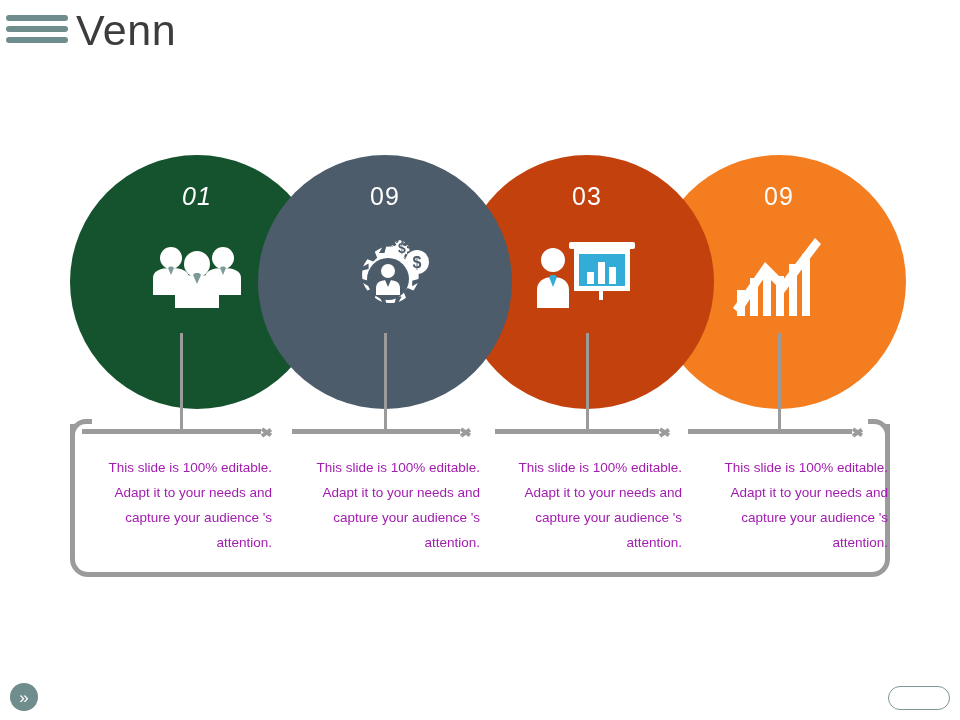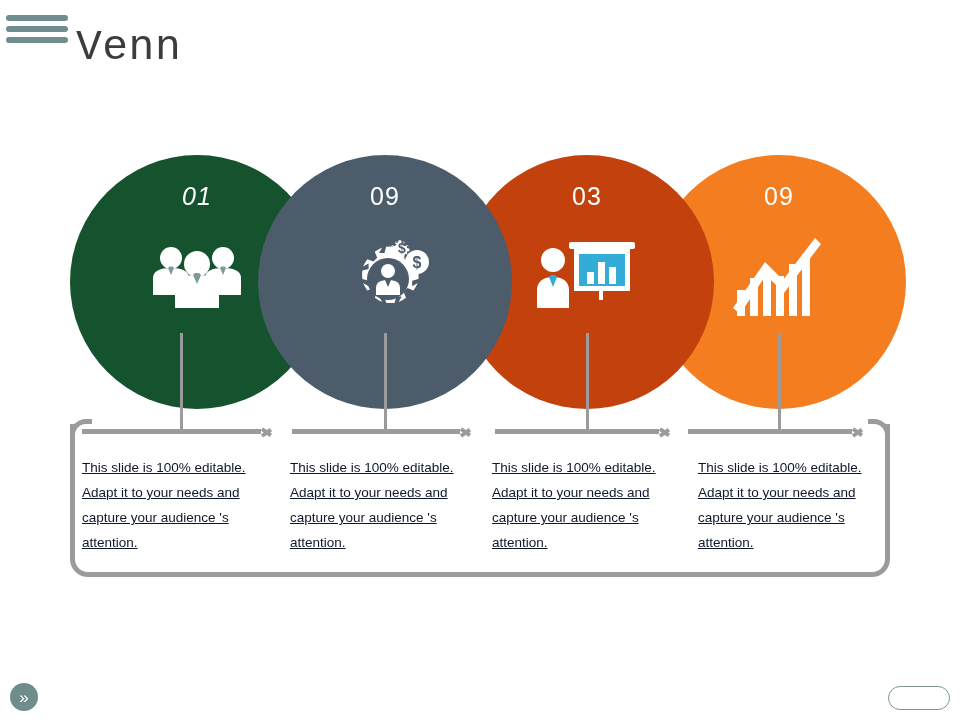--- a/index.html
+++ b/index.html
@@ -39,26 +39,25 @@
     background: #6F8D8C;
   }
   #hamburger-icon .bar.b1 { top: 2px; }
   #hamburger-icon .bar.b2 { top: 13px; }
   #hamburger-icon .bar.b3 { top: 24px; }
 
   #page-title {
     position: absolute;
     left: 76px;
     top: 6px;
-    font-family: Liberation Mono, monospace;
+    font-family: Liberation Sans, sans-serif;
     font-size: 43px;
     color: #3C3C3C;
     letter-spacing: 0.5px;
     white-space: nowrap;
-    margin-top: 17px;
   }
 
   
   #circles {
     position: absolute;
     left: 0;
     top: 0;
     width: 960px;
     height: 720px;
   }
@@ -180,26 +179,25 @@
     right: -5px;
     border-right: 5px solid #9B9B9B;
     border-radius: 0 16px 0 0;
   }
 
   
   .desc-col {
     position: absolute;
     top: 455px;
     width: 190px;
-    text-align: left;
+    text-align: right;
     font-size: 13.5px;
     line-height: 25px;
-    color: #0f172a;
+    color: #a21caf;
     z-index: 7;
-    text-decoration: underline;
   }
   #desc-1 { left: 82px; }
   #desc-2 { left: 290px; }
   #desc-3 { left: 492px; }
   #desc-4 { left: 698px; }
 
   
   #next-button {
     position: absolute;
     left: 10px;

